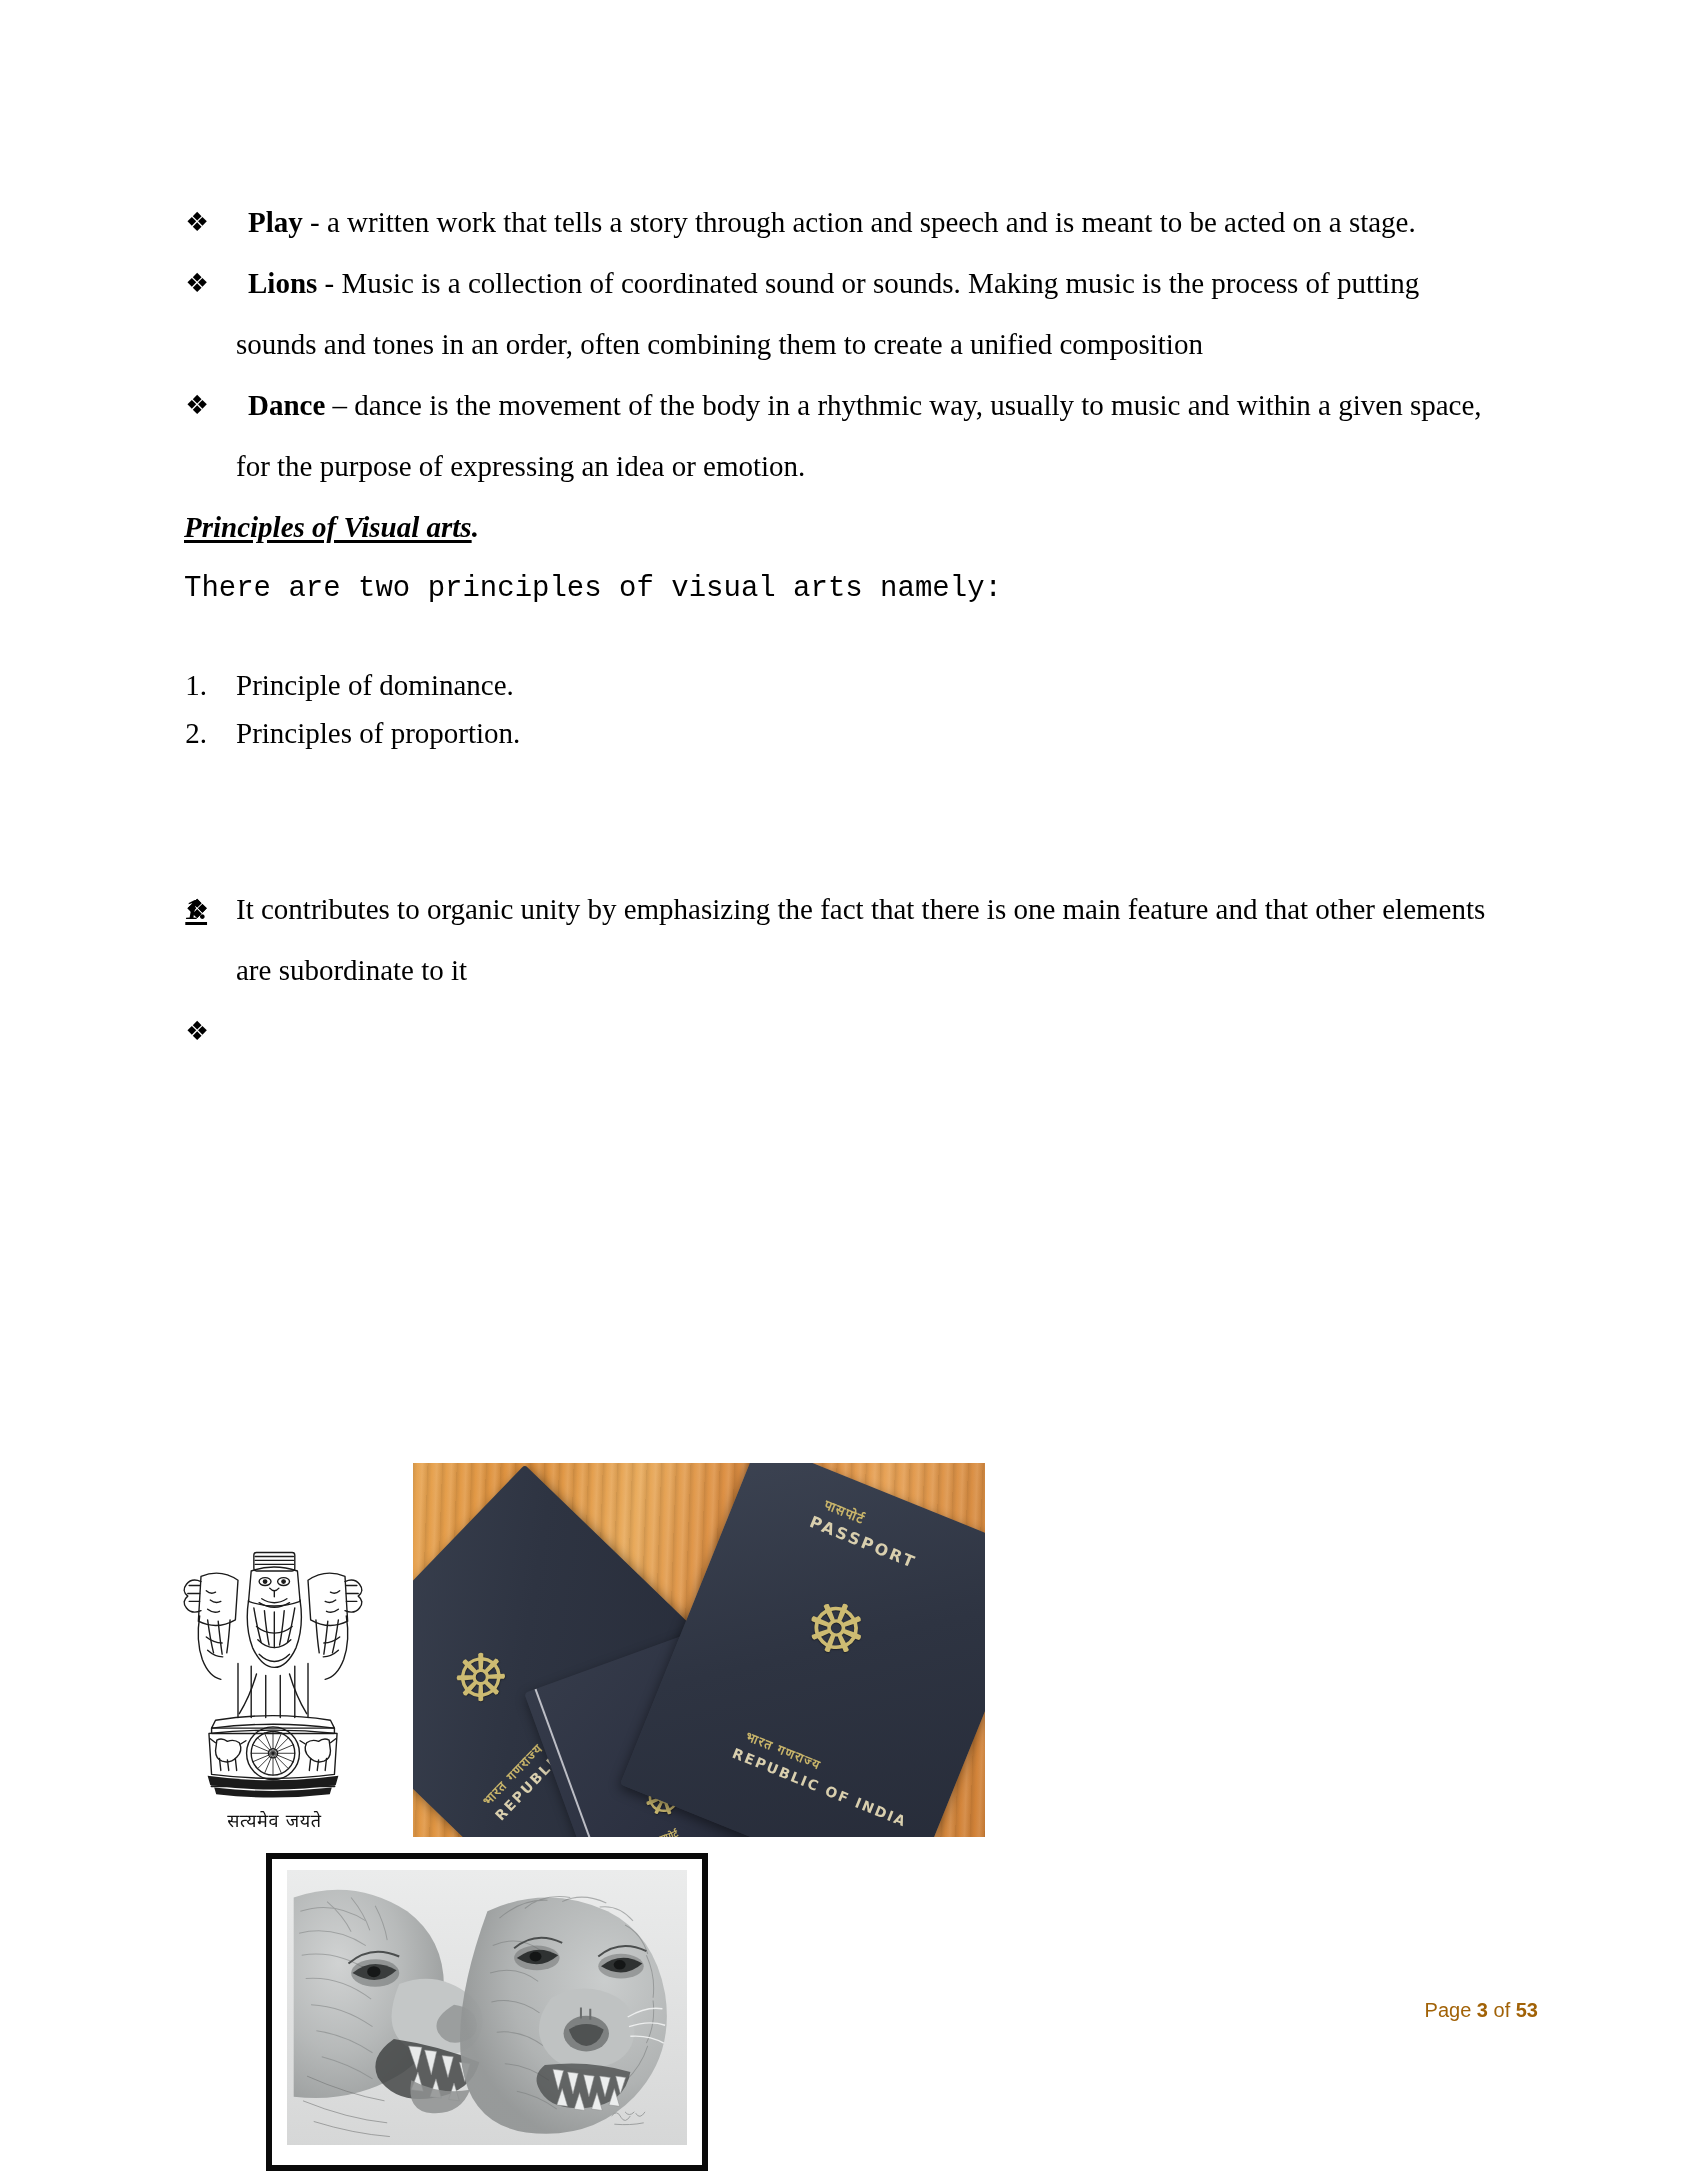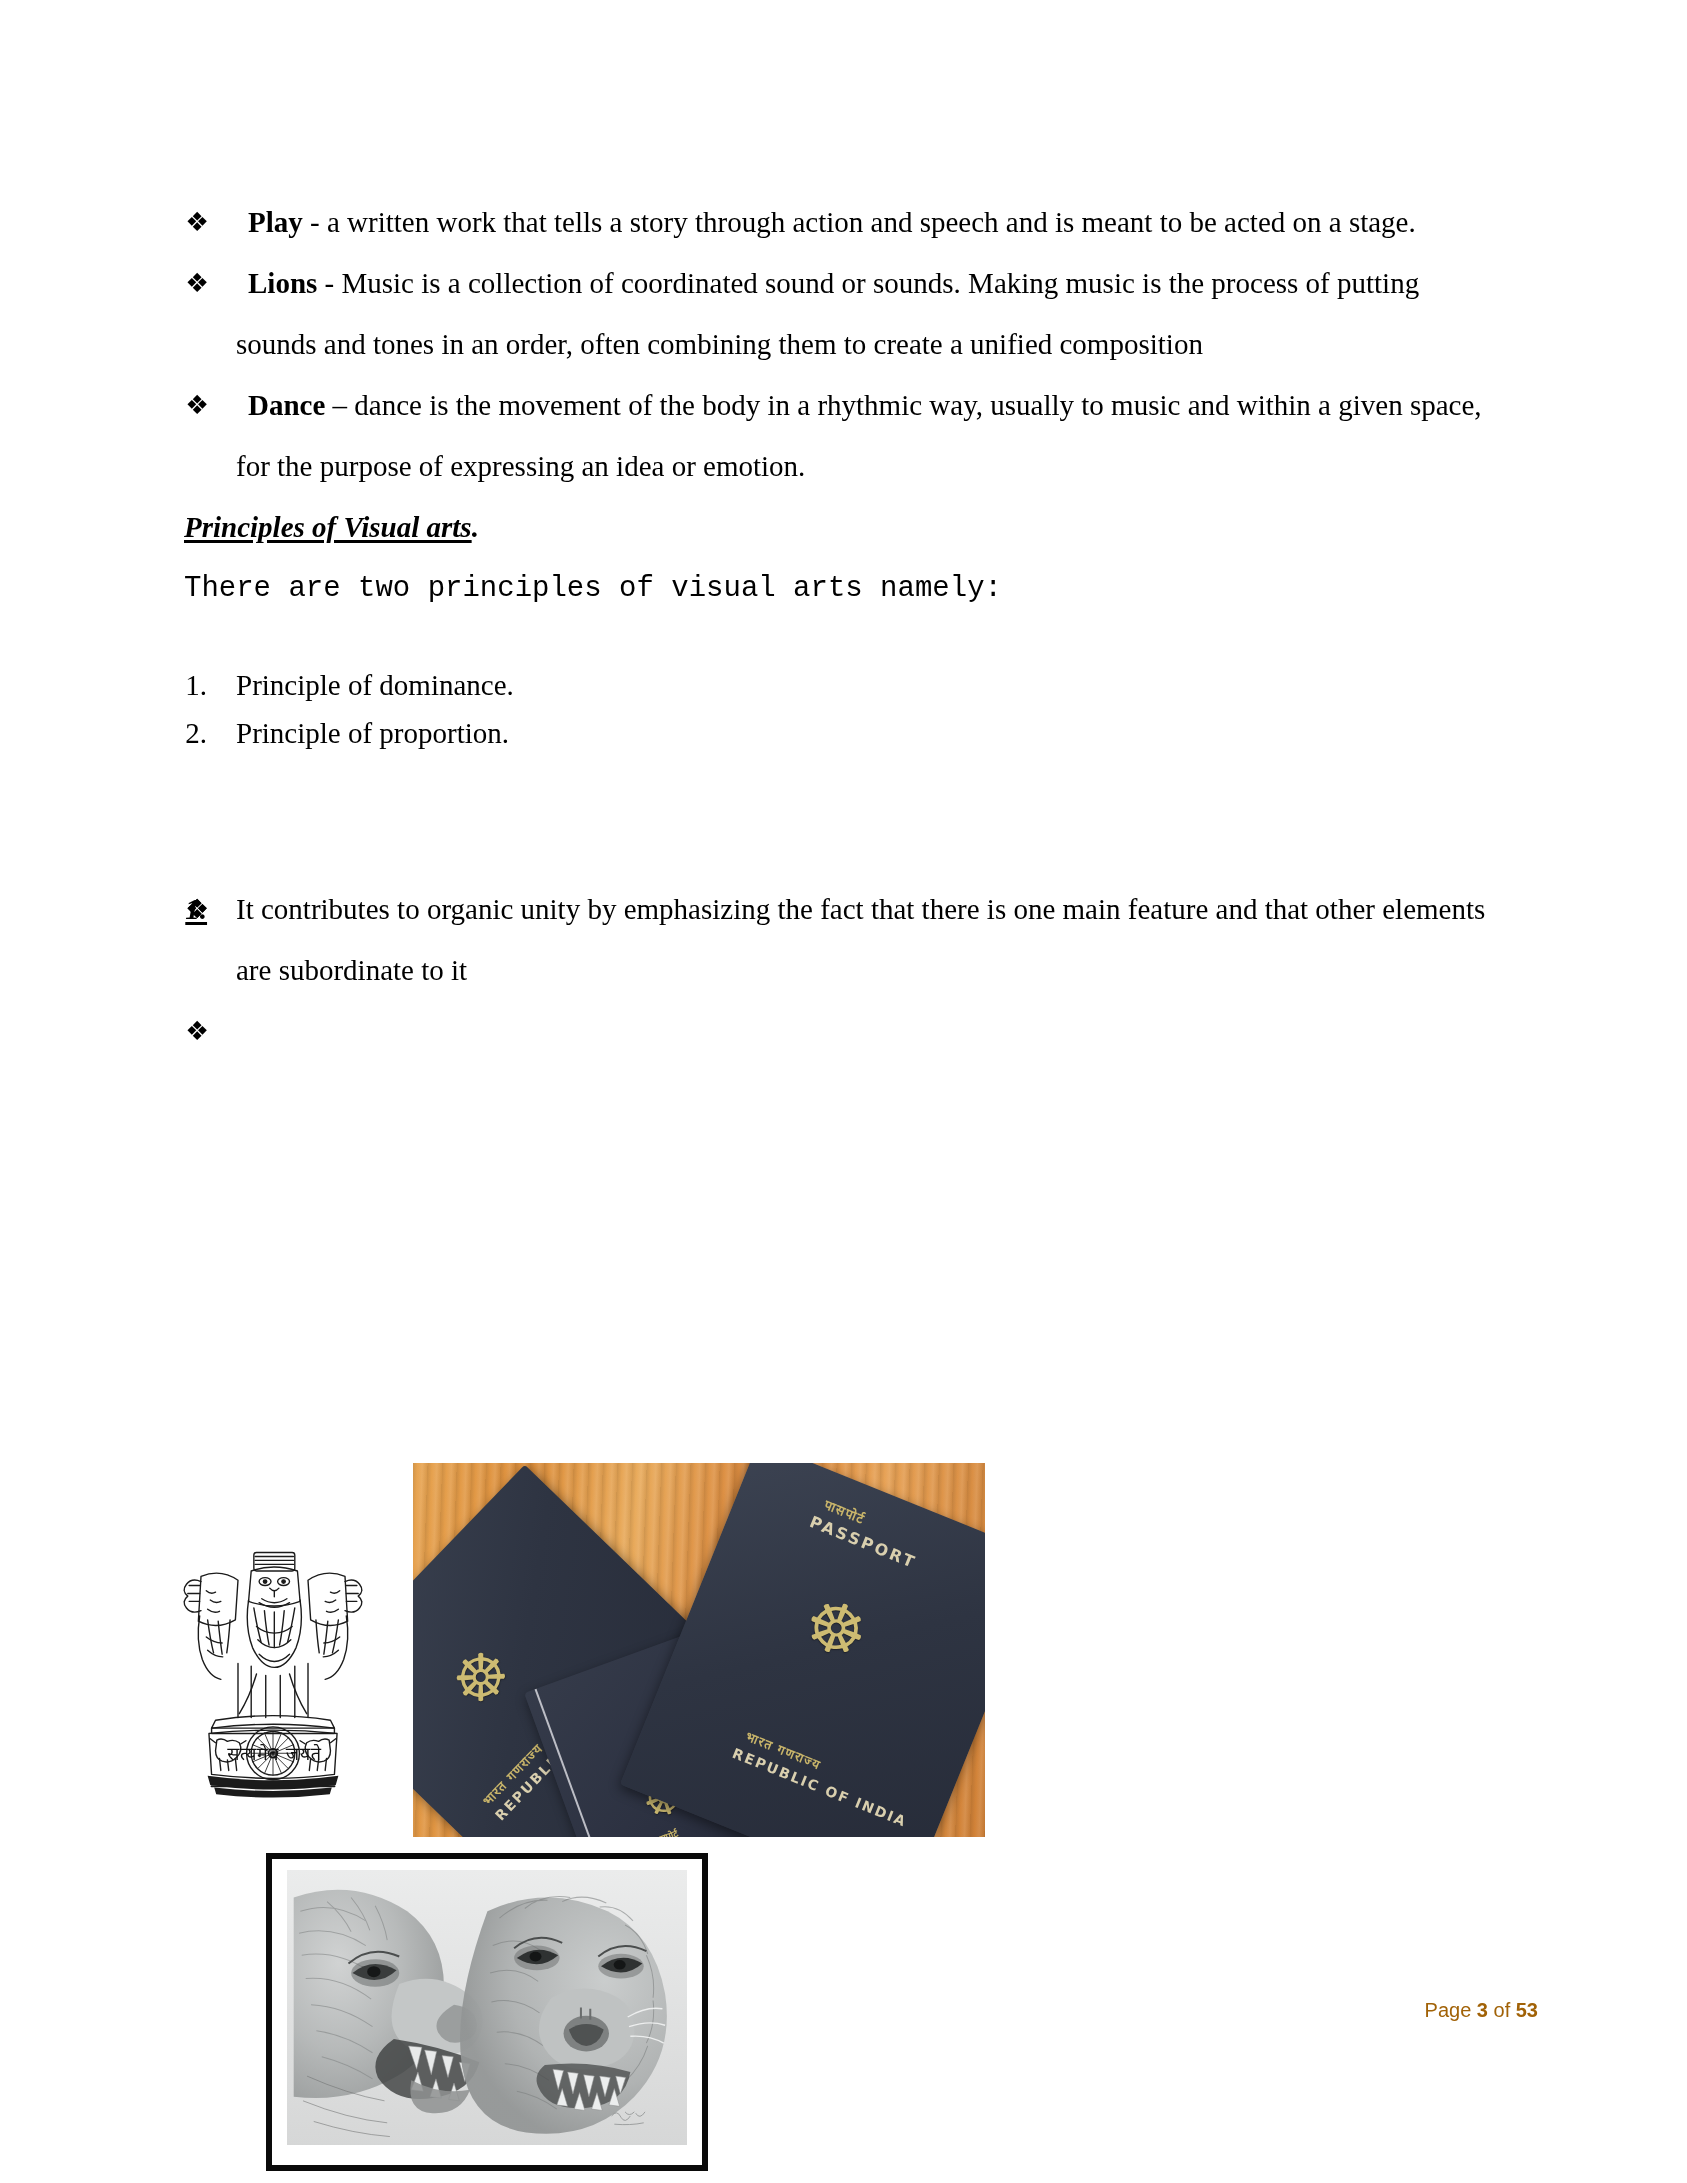--- a/index.html
+++ b/index.html
@@ -135,21 +135,21 @@
     height: 2183px;
     pointer-events: none;
   }
   .fig { position: absolute; }
 
   
   #emblem-fig { left: 177px; top: 1534px; width: 192px; height: 284px; }
   #emblem-caption {
     position: absolute;
     left: 192px;
-    top: 1741px;
+    top: 1808px;
     width: 165px;
     text-align: center;
     font-family: "DejaVu Sans", sans-serif;
     font-size: 18px;
     color: #111;
     letter-spacing: 0.7px;
   }
 
   
   #passport-fig {
@@ -257,21 +257,21 @@
 
     <p class="para">There are two principles of visual arts namely:</p>
 
     <div class="spacer-md"></div>
 
     <ol class="numbered">
       <li>
         <span class="num">1.</span><span>Principle of dominance.</span>
       </li>
       <li>
-        <span class="num">2.</span><span>Principle of proportion.</span>
+        <span class="num">2.</span><span>Principles of proportion.</span>
       </li>
     </ol>
 
     <div class="spacer-lg"></div>
     <div class="spacer-lg"></div>
 
     <p class="section-head"><span class="num">1.</span></p>
 
     <ul class="diamond">
       <li>

